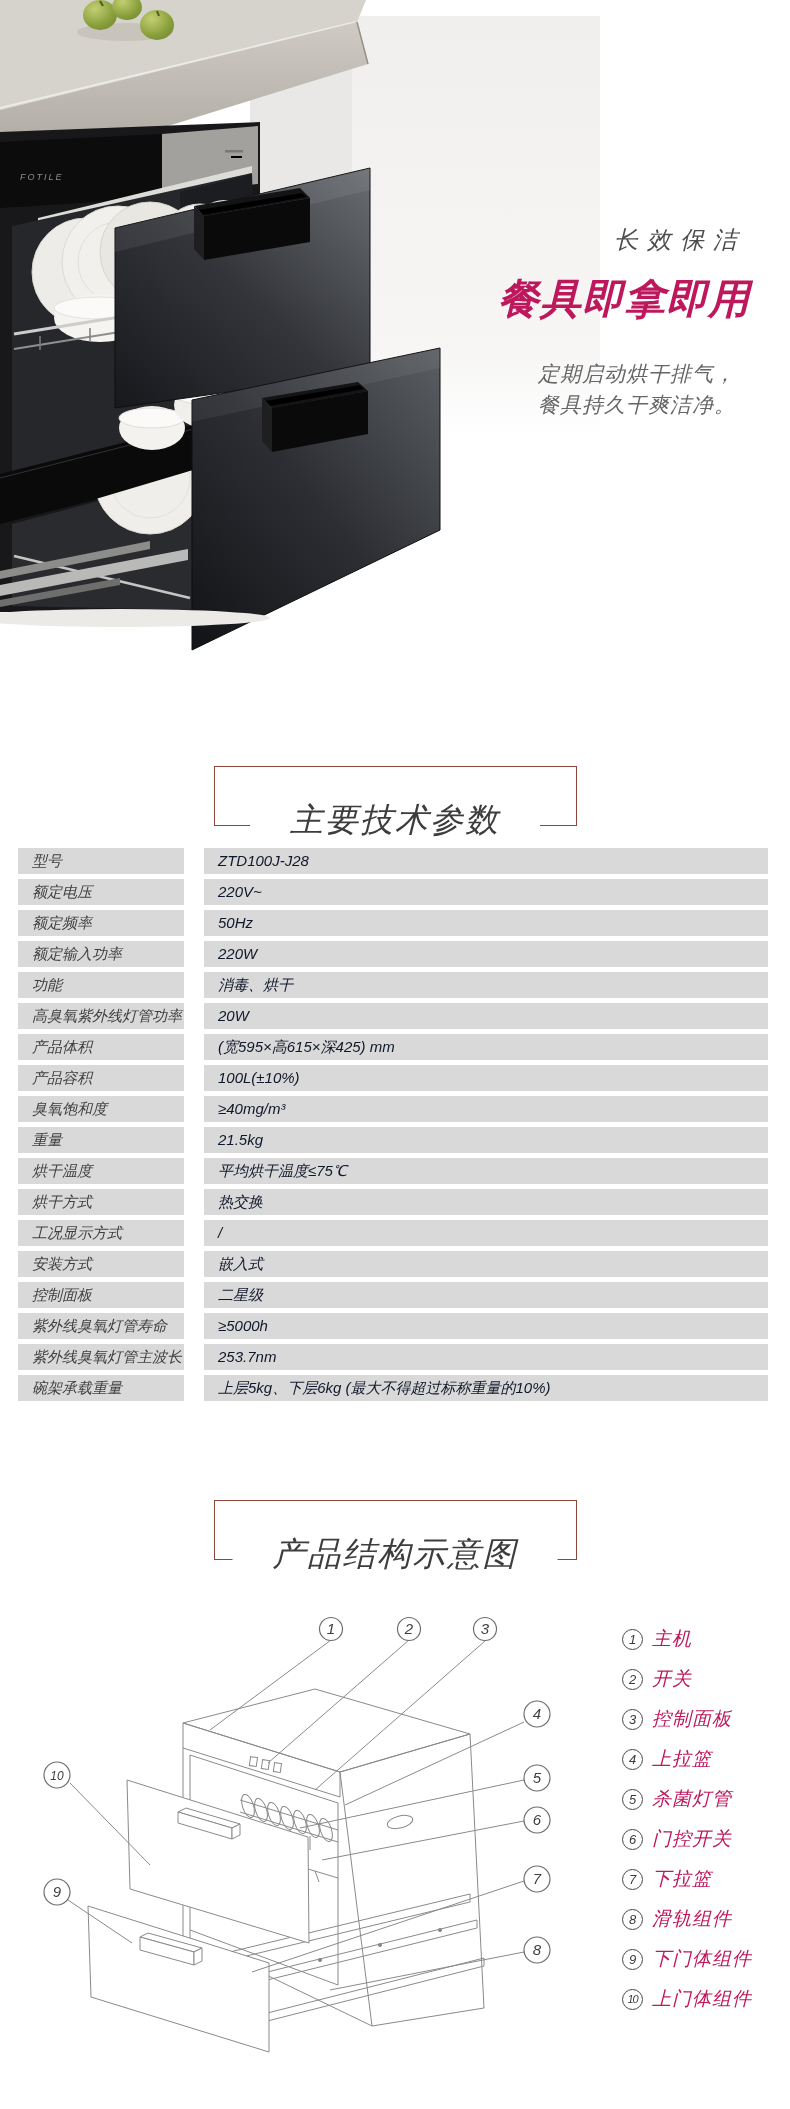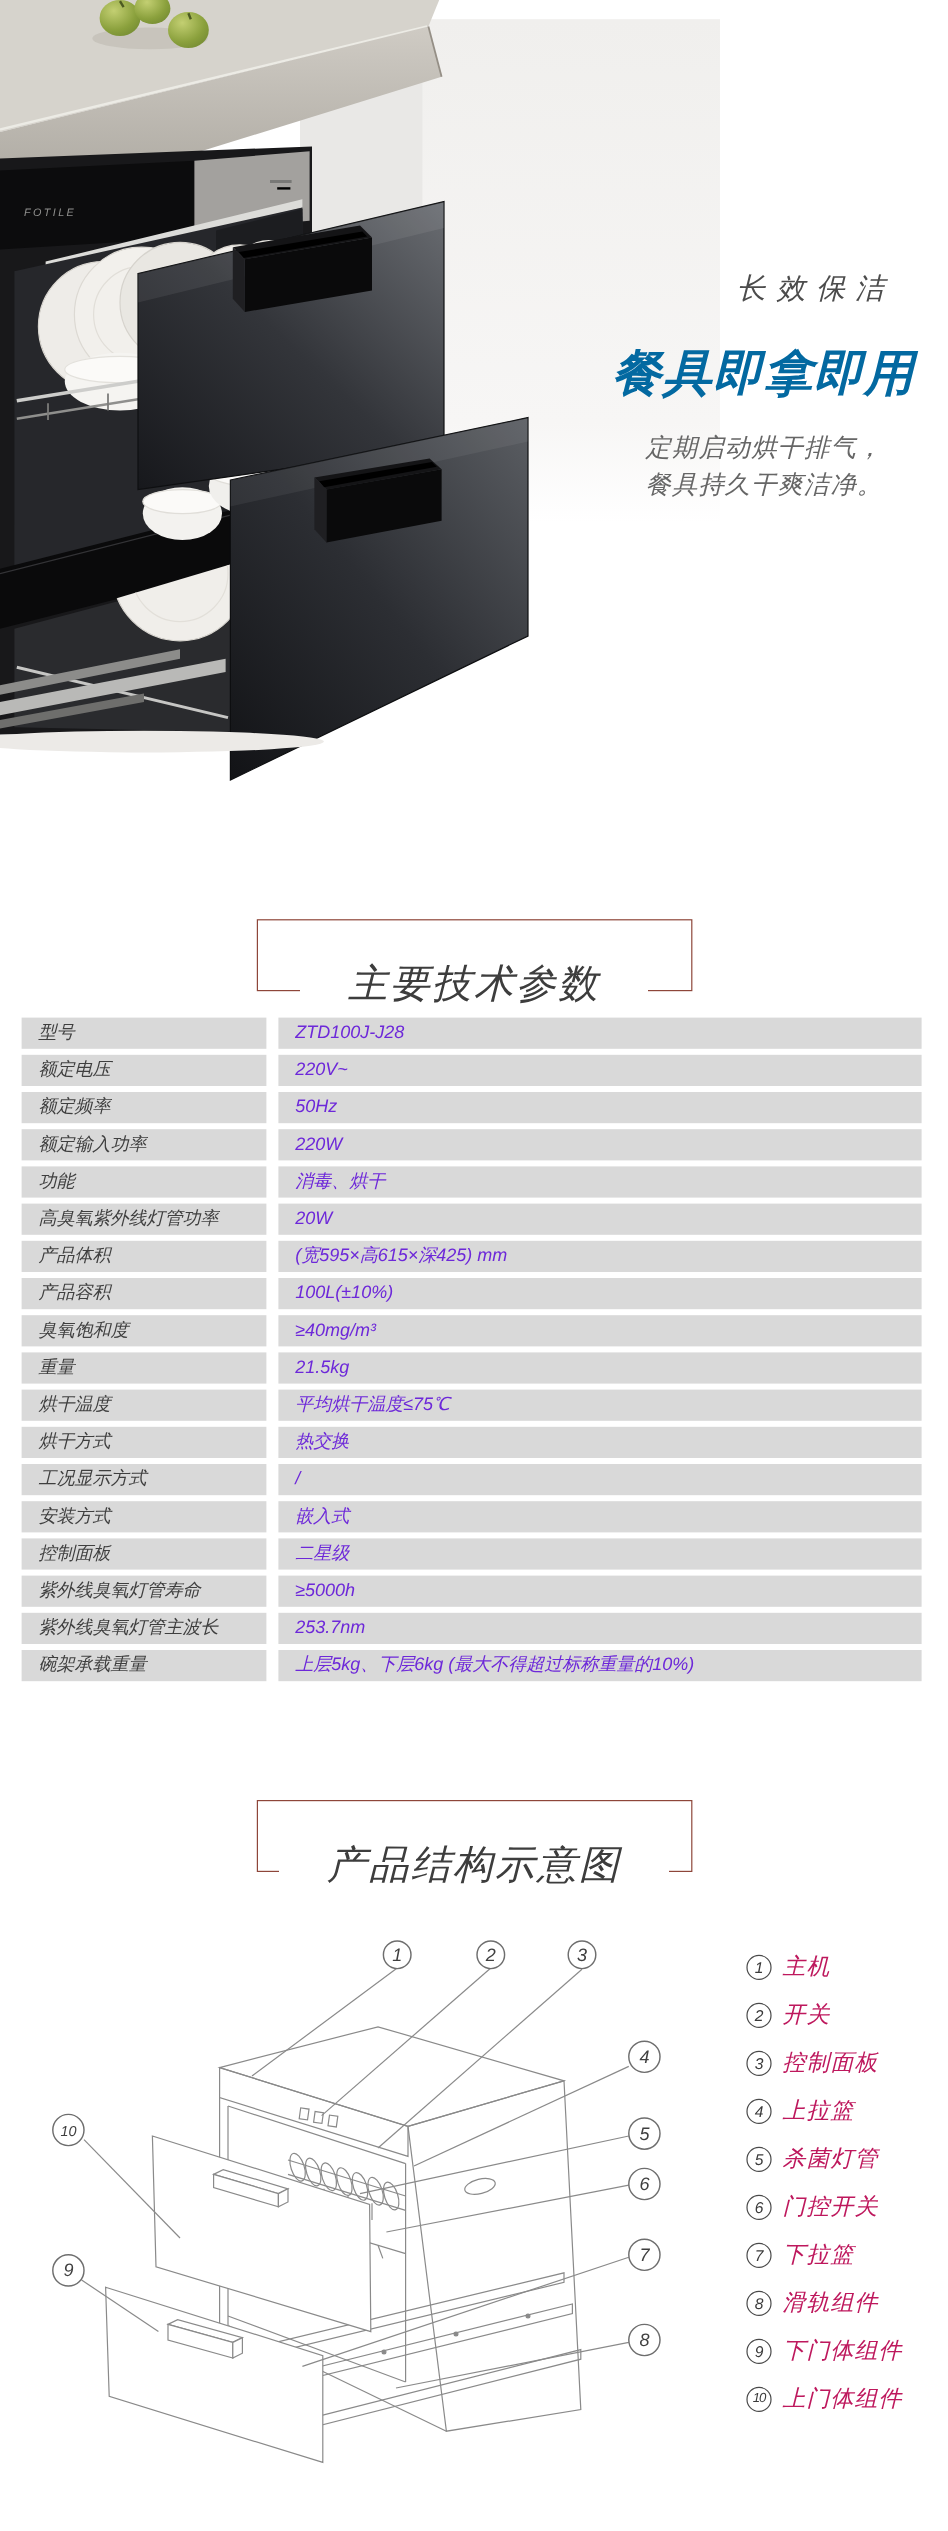--- a/index.html
+++ b/index.html
@@ -1,35 +1,35 @@
 <!DOCTYPE html>
 <html><head>
 <meta charset="utf-8">
 <style>
   html,body{margin:0;padding:0;background:#fff;}
   .page{position:relative;width:790px;height:2109px;background:#fff;overflow:hidden;
         font-family:"Liberation Sans",sans-serif;font-style:italic;}
   svg{display:block;}
   
   .tagline{position:absolute;top:224px;right:44px;font-size:24px;letter-spacing:9px;color:#4c4c4c;}
-  .hero-title{position:absolute;top:268px;left:494px;margin:16px;font-size:41px;font-weight:bold;
-              font-family:"DejaVu Serif",serif;color:#0369a1;letter-spacing:1px;white-space:nowrap;}
+  .hero-title{position:absolute;top:268px;left:494px;margin:4px;font-size:41px;font-weight:bold;
+              font-family:"DejaVu Serif",serif;color:#be185d;letter-spacing:1px;white-space:nowrap;}
   .hero-desc{position:absolute;top:342px;left:522px;margin:16px;font-size:21px;line-height:31px;
              color:#666;letter-spacing:1px;}
   
   .sec-wrap{position:absolute;left:0;width:100%;margin-top:24px;}
   .sec-box{position:relative;width:361px;height:58px;margin:0 auto;border:1px solid #8e463a;}
   .sec-title{position:absolute;left:50%;bottom:-15px;transform:translateX(-50%);background:#fff;
              padding:0 40px;font-size:33px;color:#3d3d3d;letter-spacing:2px;white-space:nowrap;line-height:1.25;}
   
   .spec-table{position:absolute;top:848px;left:18px;width:750px;}
   .spec-row{display:flex;margin-bottom:5px;height:26px;}
-  .spec-label{width:204px;background:#d9d9d9;font-size:15px;color:#3f3f3f;line-height:26px;
+  .spec-label{width:166px;background:#d9d9d9;font-size:15px;color:#3f3f3f;line-height:26px;
               padding-left:14px;box-sizing:border-box;white-space:nowrap;}
-  .spec-value{flex:1;margin-left:10px;background:#d9d9d9;font-size:15px;color:#6d28d9;line-height:26px;
+  .spec-value{flex:1;margin-left:20px;background:#d9d9d9;font-size:15px;color:#0f172a;line-height:26px;
               padding-left:14px;box-sizing:border-box;white-space:nowrap;}
   
   .legend{position:absolute;left:622px;top:1628px;}
   .legend-item{display:flex;align-items:center;height:22px;margin-bottom:18px;}
   .lg-circle{flex:0 0 21px;width:21px;height:21px;border:1.5px solid #4a4a4a;border-radius:50%;
              font-size:13px;line-height:19px;text-align:center;color:#3a3a3a;box-sizing:border-box;}
   .lg-circle.two{font-size:11px;letter-spacing:-1px;}
   .lg-label{margin-left:9px;font-size:19px;color:#be185d;letter-spacing:1px;white-space:nowrap;}
   .diagram{position:absolute;top:1600px;left:0;}
   .photo{position:absolute;top:0;left:0;}

